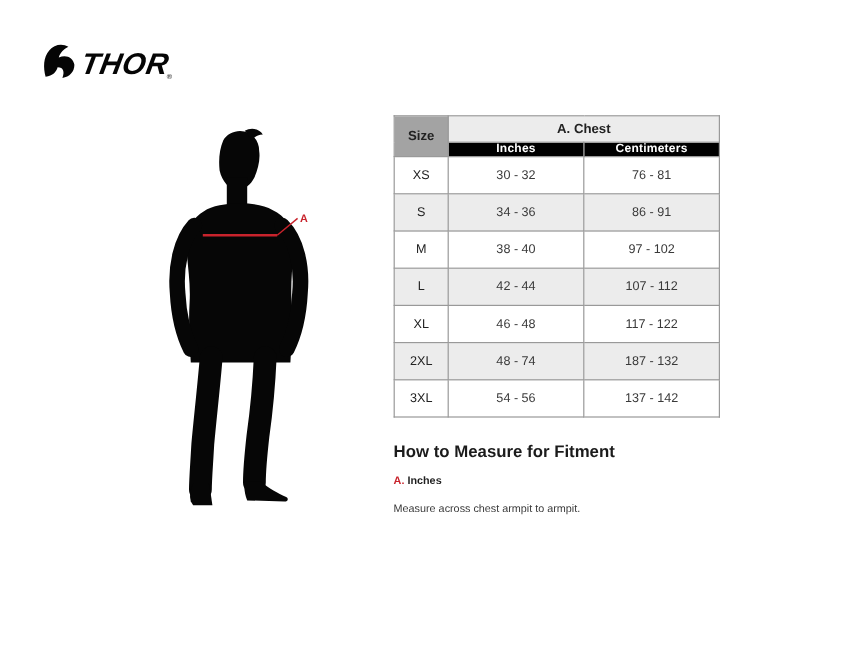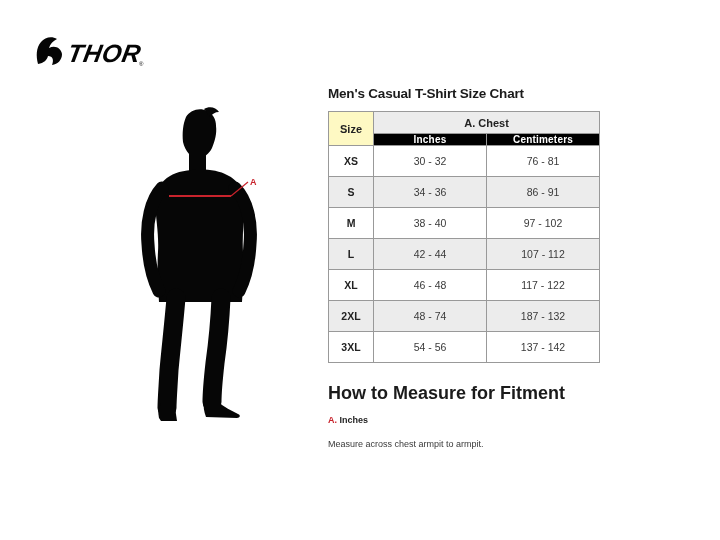--- a/index.html
+++ b/index.html
@@ -12,30 +12,30 @@
   .figure-wrap { position:absolute; left:100px; top:95px; width:220px; height:345px; }
 
   .right-col { position:absolute; left:328px; top:86px; width:271px; }
   .chart-title { font-size:13.5px; font-weight:bold; color:#1b1b1b; letter-spacing:-0.2px; }
 
   table.size-chart { border-collapse:collapse; width:271px; table-layout:fixed; margin-top:10px; }
   table.size-chart th, table.size-chart td { border:1px solid #999; }
   col.c-size { width:45px; }
   col.c-in   { width:113px; }
   col.c-cm   { width:113px; }
-  th.size-head { background:#fef9c3; font-size:11px; font-weight:bold; color:#222; }
+  th.size-head { background:#a3a3a3; font-size:11px; font-weight:bold; color:#222; }
   th.group-head { background:#ececec; font-size:11px; font-weight:bold; color:#222; height:22px; }
   tr.sub-head th { background:#000000; color:#ffffff; font-size:10px; font-weight:bold; height:12px; letter-spacing:0.2px; }
   tbody td { height:31px; text-align:center; vertical-align:middle; font-size:10.5px; color:#3a3a3a; }
-  tbody td.size-col { font-weight:bold; color:#222; }
+  tbody td.size-col { font-weight:normal; color:#222; }
   tbody tr:nth-child(even) { background:#ececec; }
   tbody tr:nth-child(odd) { background:#ffffff; }
 
   .measure { margin-top:20px; }
-  .measure-heading { font-size:18px; font-weight:bold; color:#1b1b1b; }
+  .measure-heading { font-size:14px; font-weight:bold; color:#1b1b1b; }
   .measure-item { margin-top:11px; }
   .measure-name { font-size:9px; font-weight:bold; color:#1f1f1f; }
   .measure-letter { color:#c8232c; }
   .measure-desc { font-size:9px; color:#3a3a3a; margin-top:14px; }
 
   .footer { position:absolute; left:35px; top:489px; font-size:7.5px; line-height:11px; color:#3c3c3c; }
 </style>
 </head>
 <body>
 
@@ -72,21 +72,20 @@
 
       <g>
         <line x1="169" y1="196" x2="231" y2="196" stroke="#c8232c" stroke-width="2"></line>
         <line x1="231" y1="196" x2="248" y2="182" stroke="#c8232c" stroke-width="1.2"></line>
       </g>
       <text x="250" y="185" font-family="Liberation Sans, sans-serif" font-size="9" font-weight="bold" fill="#c8232c">A</text>
     </svg>
   </div>
 
   <div class="right-col">
-    <div class="chart-title">Men's Casual T-Shirt Size Chart</div>
 
     <table class="size-chart">
       <colgroup>
           <col class="c-size">
           <col class="c-in">
           <col class="c-cm">
         </colgroup>
       <thead>
         <tr>
           <th class="size-head" rowspan="2">Size</th>

